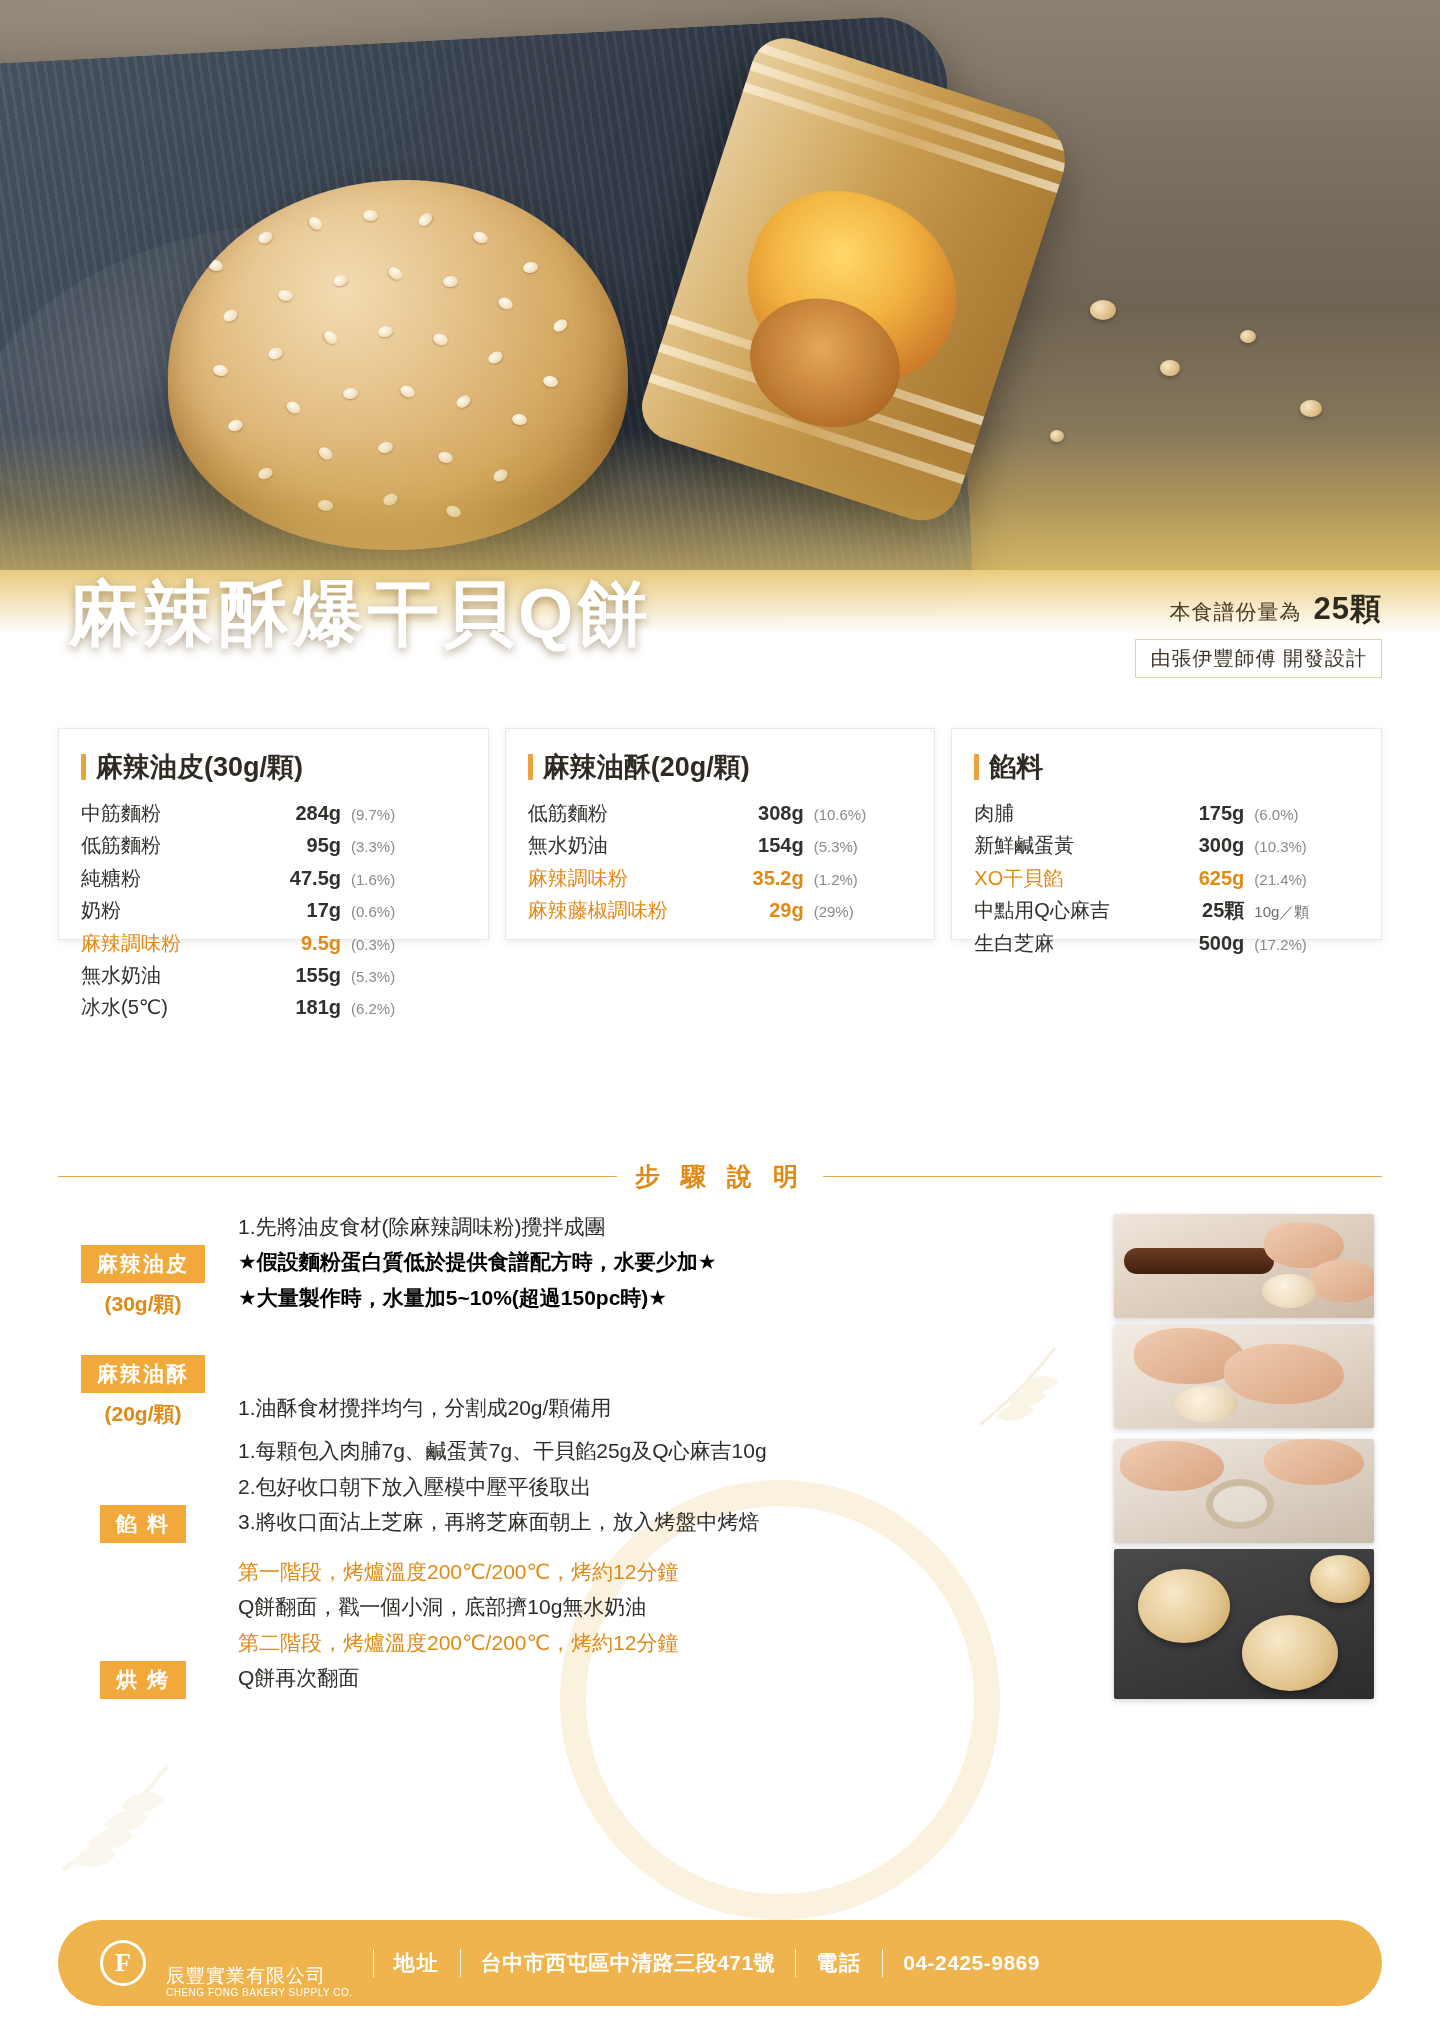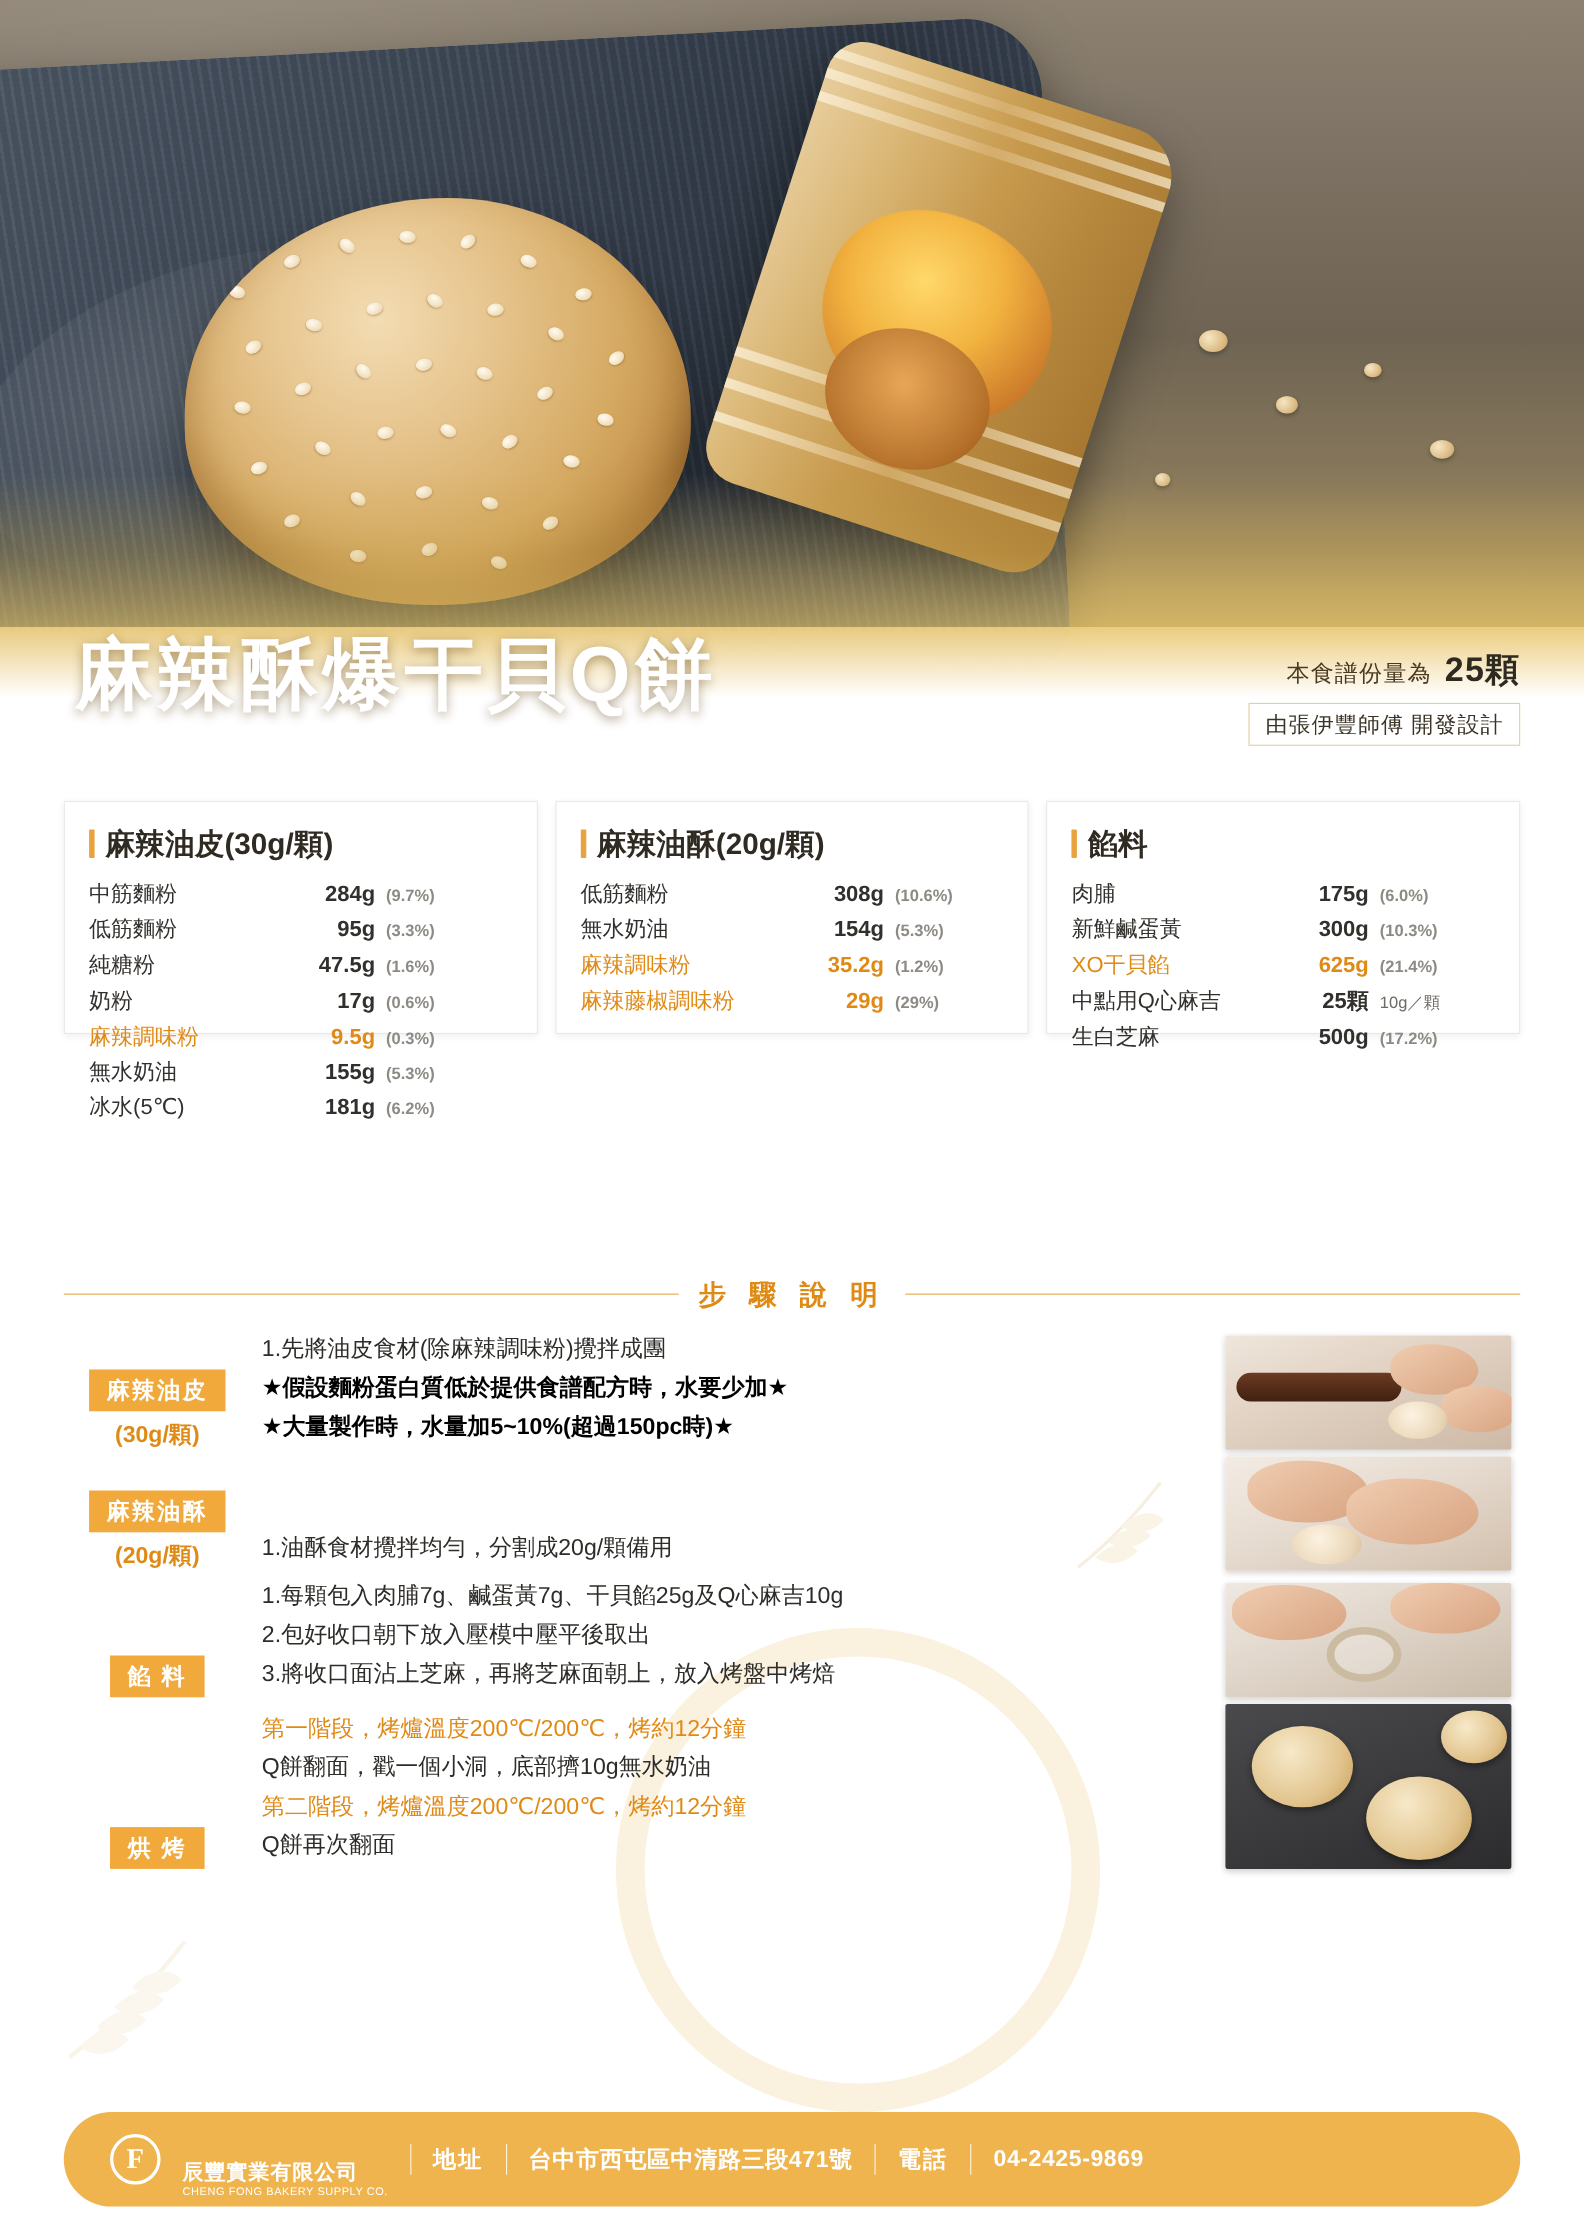--- a/index.html
+++ b/index.html
@@ -160,21 +160,21 @@
     content: ""; display: inline-block;
     width: 5px; height: 26px; background: #e8a33d; border-radius: 1px;
   }
   .ing-row {
     display: flex; align-items: baseline;
     font-size: 20px; color: #32302c;
     line-height: 1.62;
   }
   .ing-name { width: 168px; flex: none; }
   .ing-amt { width: 92px; text-align: right; font-weight: bold; }
-  .ing-pct { margin-left: 10px; font-size: 15px; color: #8d8a84; font-weight: bold; }
+  .ing-pct { margin-left: 10px; font-size: 15px; color: #8d8a84; }
   .hl .ing-name, .hl .ing-amt { color: #e08a16; }
   .card.mid .ing-name { width: 190px; }
   .card.mid .ing-amt { width: 86px; }
   .card.right .ing-name { width: 180px; }
   .card.right .ing-amt { width: 90px; }
   .ing-unit { margin-left: 10px; font-size: 15px; color: #6e6b66; }
 
   
   .steps-head {
     position: absolute; left: 58px; top: 1160px; width: 1324px;
@@ -269,21 +269,21 @@
     gap: 20px;
   }
   .logo-circle {
     width: 46px; height: 46px; border-radius: 50%;
     border: 3px solid #ffffff; color: #ffffff;
     display: flex; align-items: center; justify-content: center;
     font-size: 26px; font-weight: bold; font-family: "Liberation Serif", serif;
     flex: none;
   }
   .logo-text { line-height: 1.15; color: #ffffff; }
-  .logo-cn { font-size: 19px; font-weight: bold; letter-spacing: 1px; margin-top: 38px; }
+  .logo-cn { font-size: 19px; font-weight: normal; letter-spacing: 1px; margin-top: 38px; }
   .logo-en { font-size: 10px; letter-spacing: 0.5px; }
   .f-sep { width: 1px; height: 28px; background: rgba(255,255,255,0.85); }
   .f-label { font-size: 21px; font-weight: bold; color: #ffffff; letter-spacing: 2px; }
   .f-value { font-size: 21px; font-weight: bold; color: #ffffff; letter-spacing: 0.5px; }
 </style>
 </head>
 <body>
 
 <div class="page">
 

